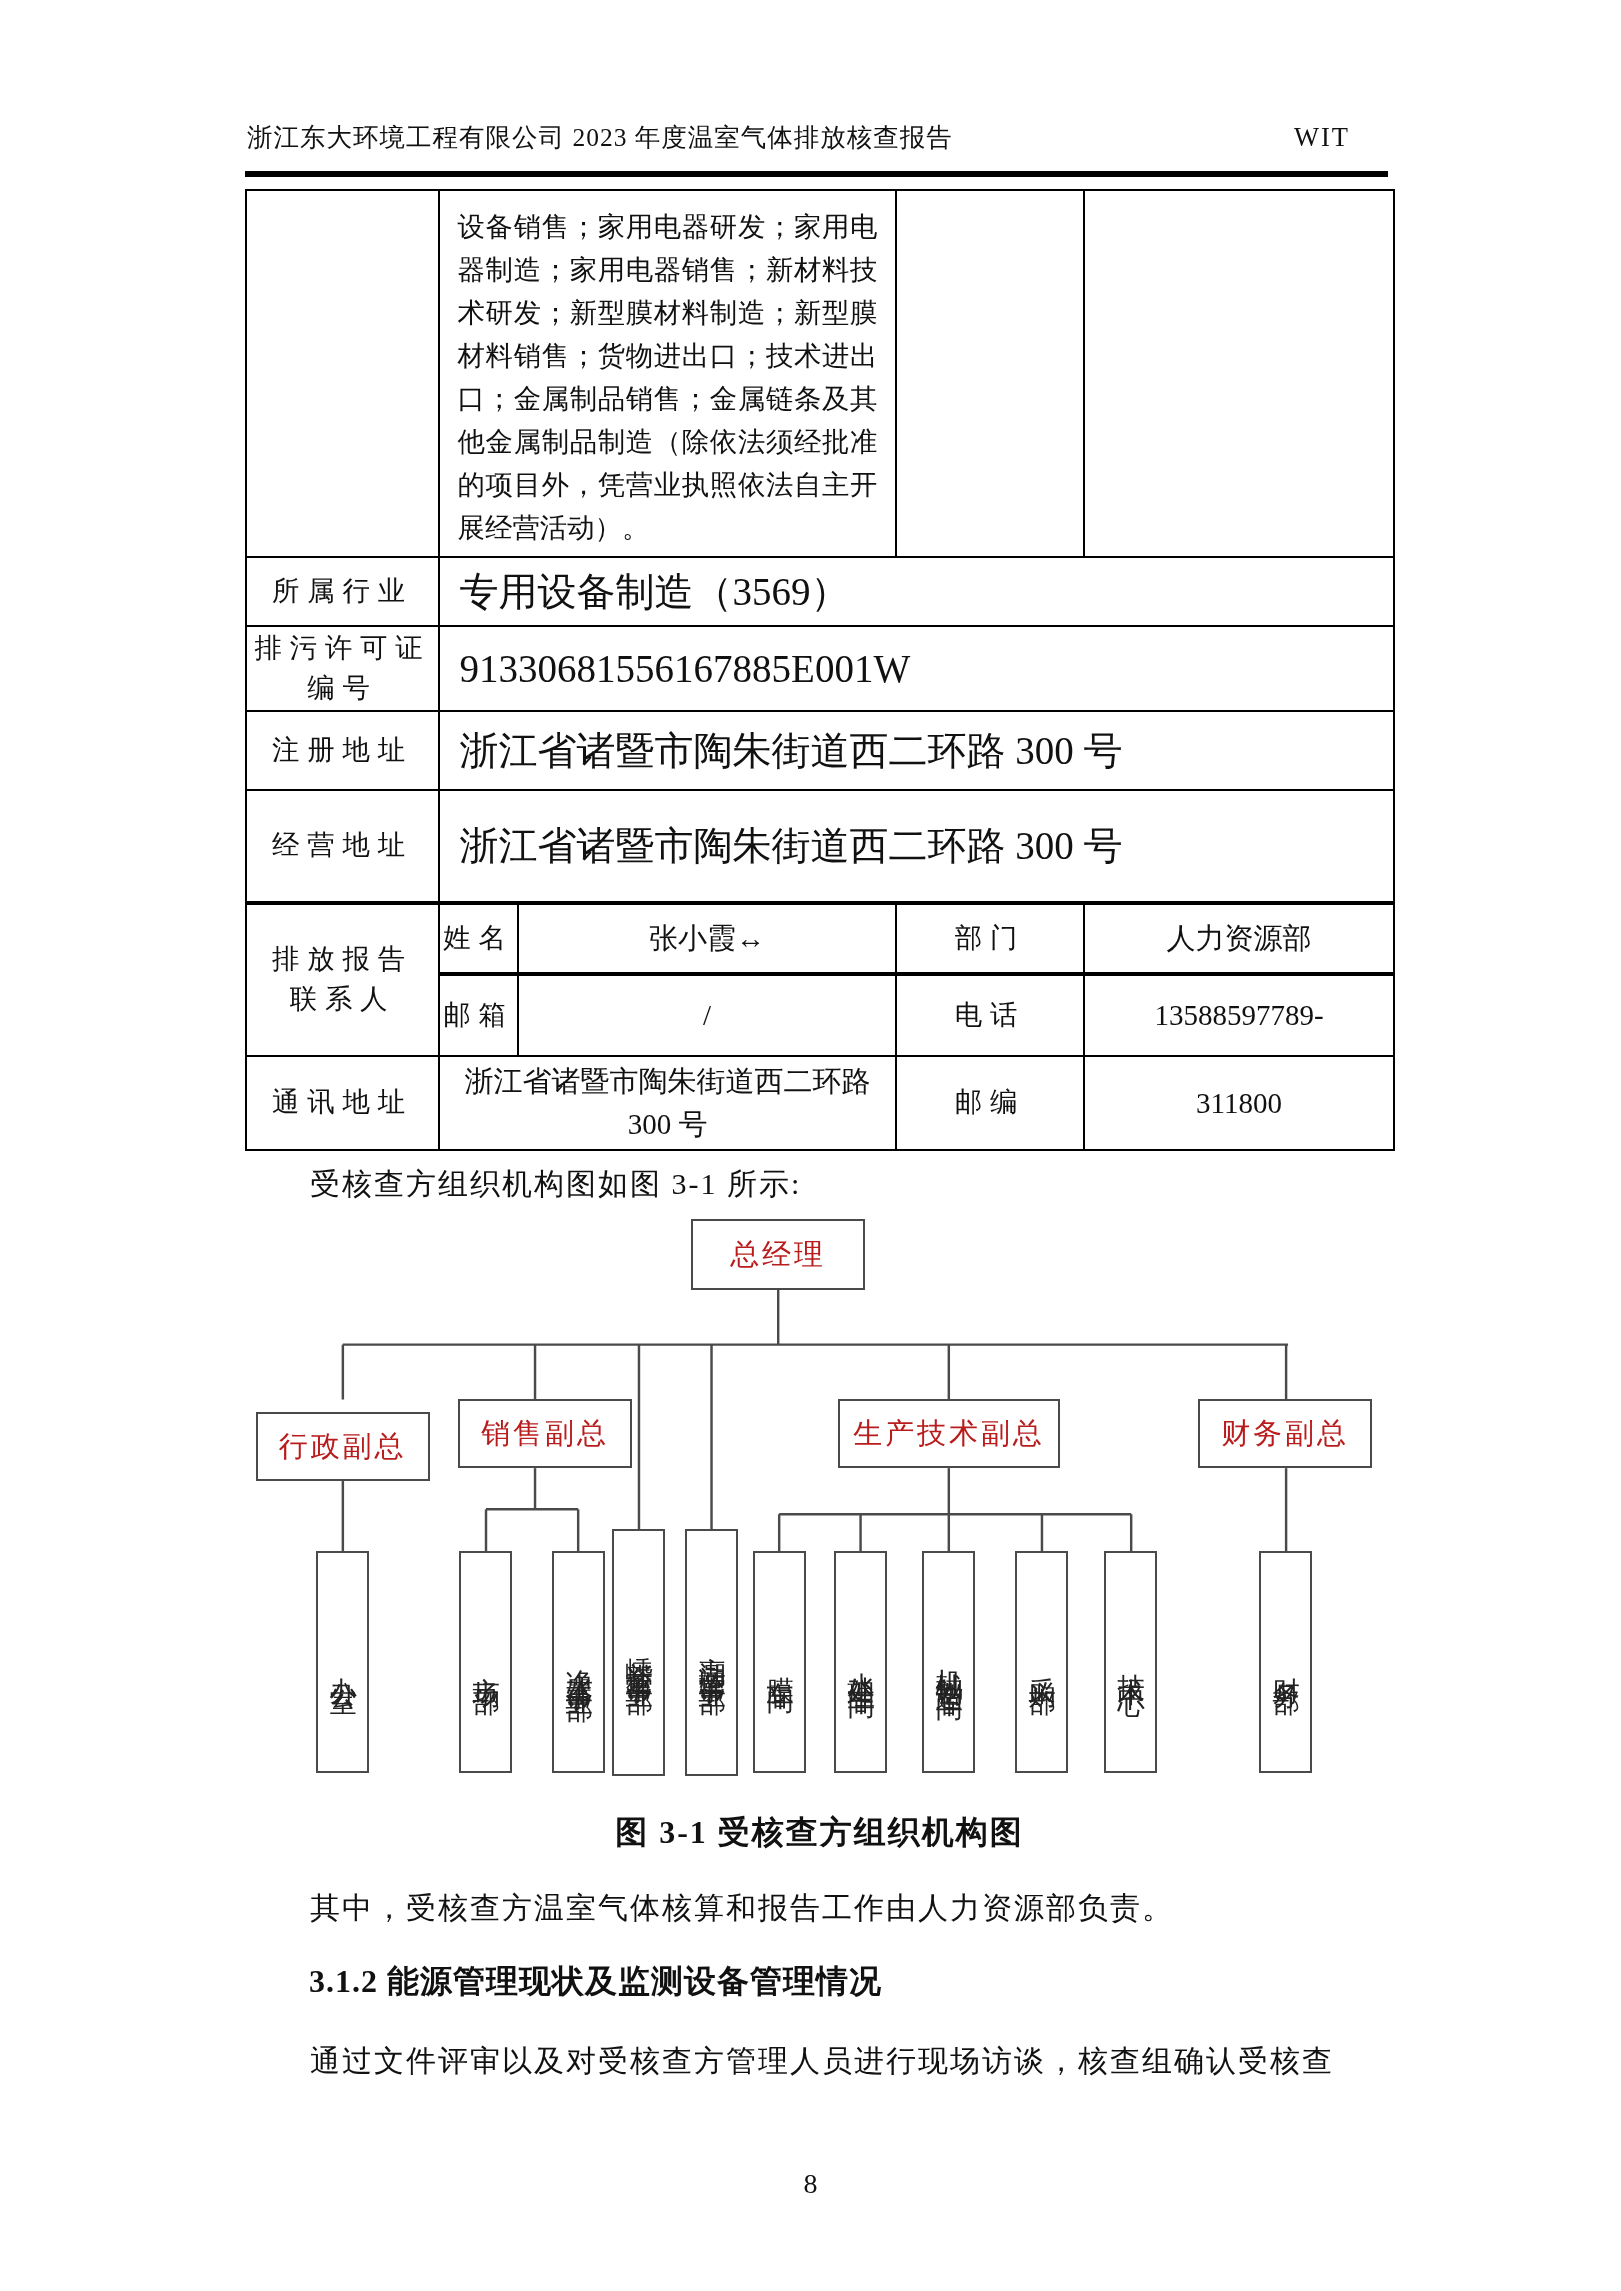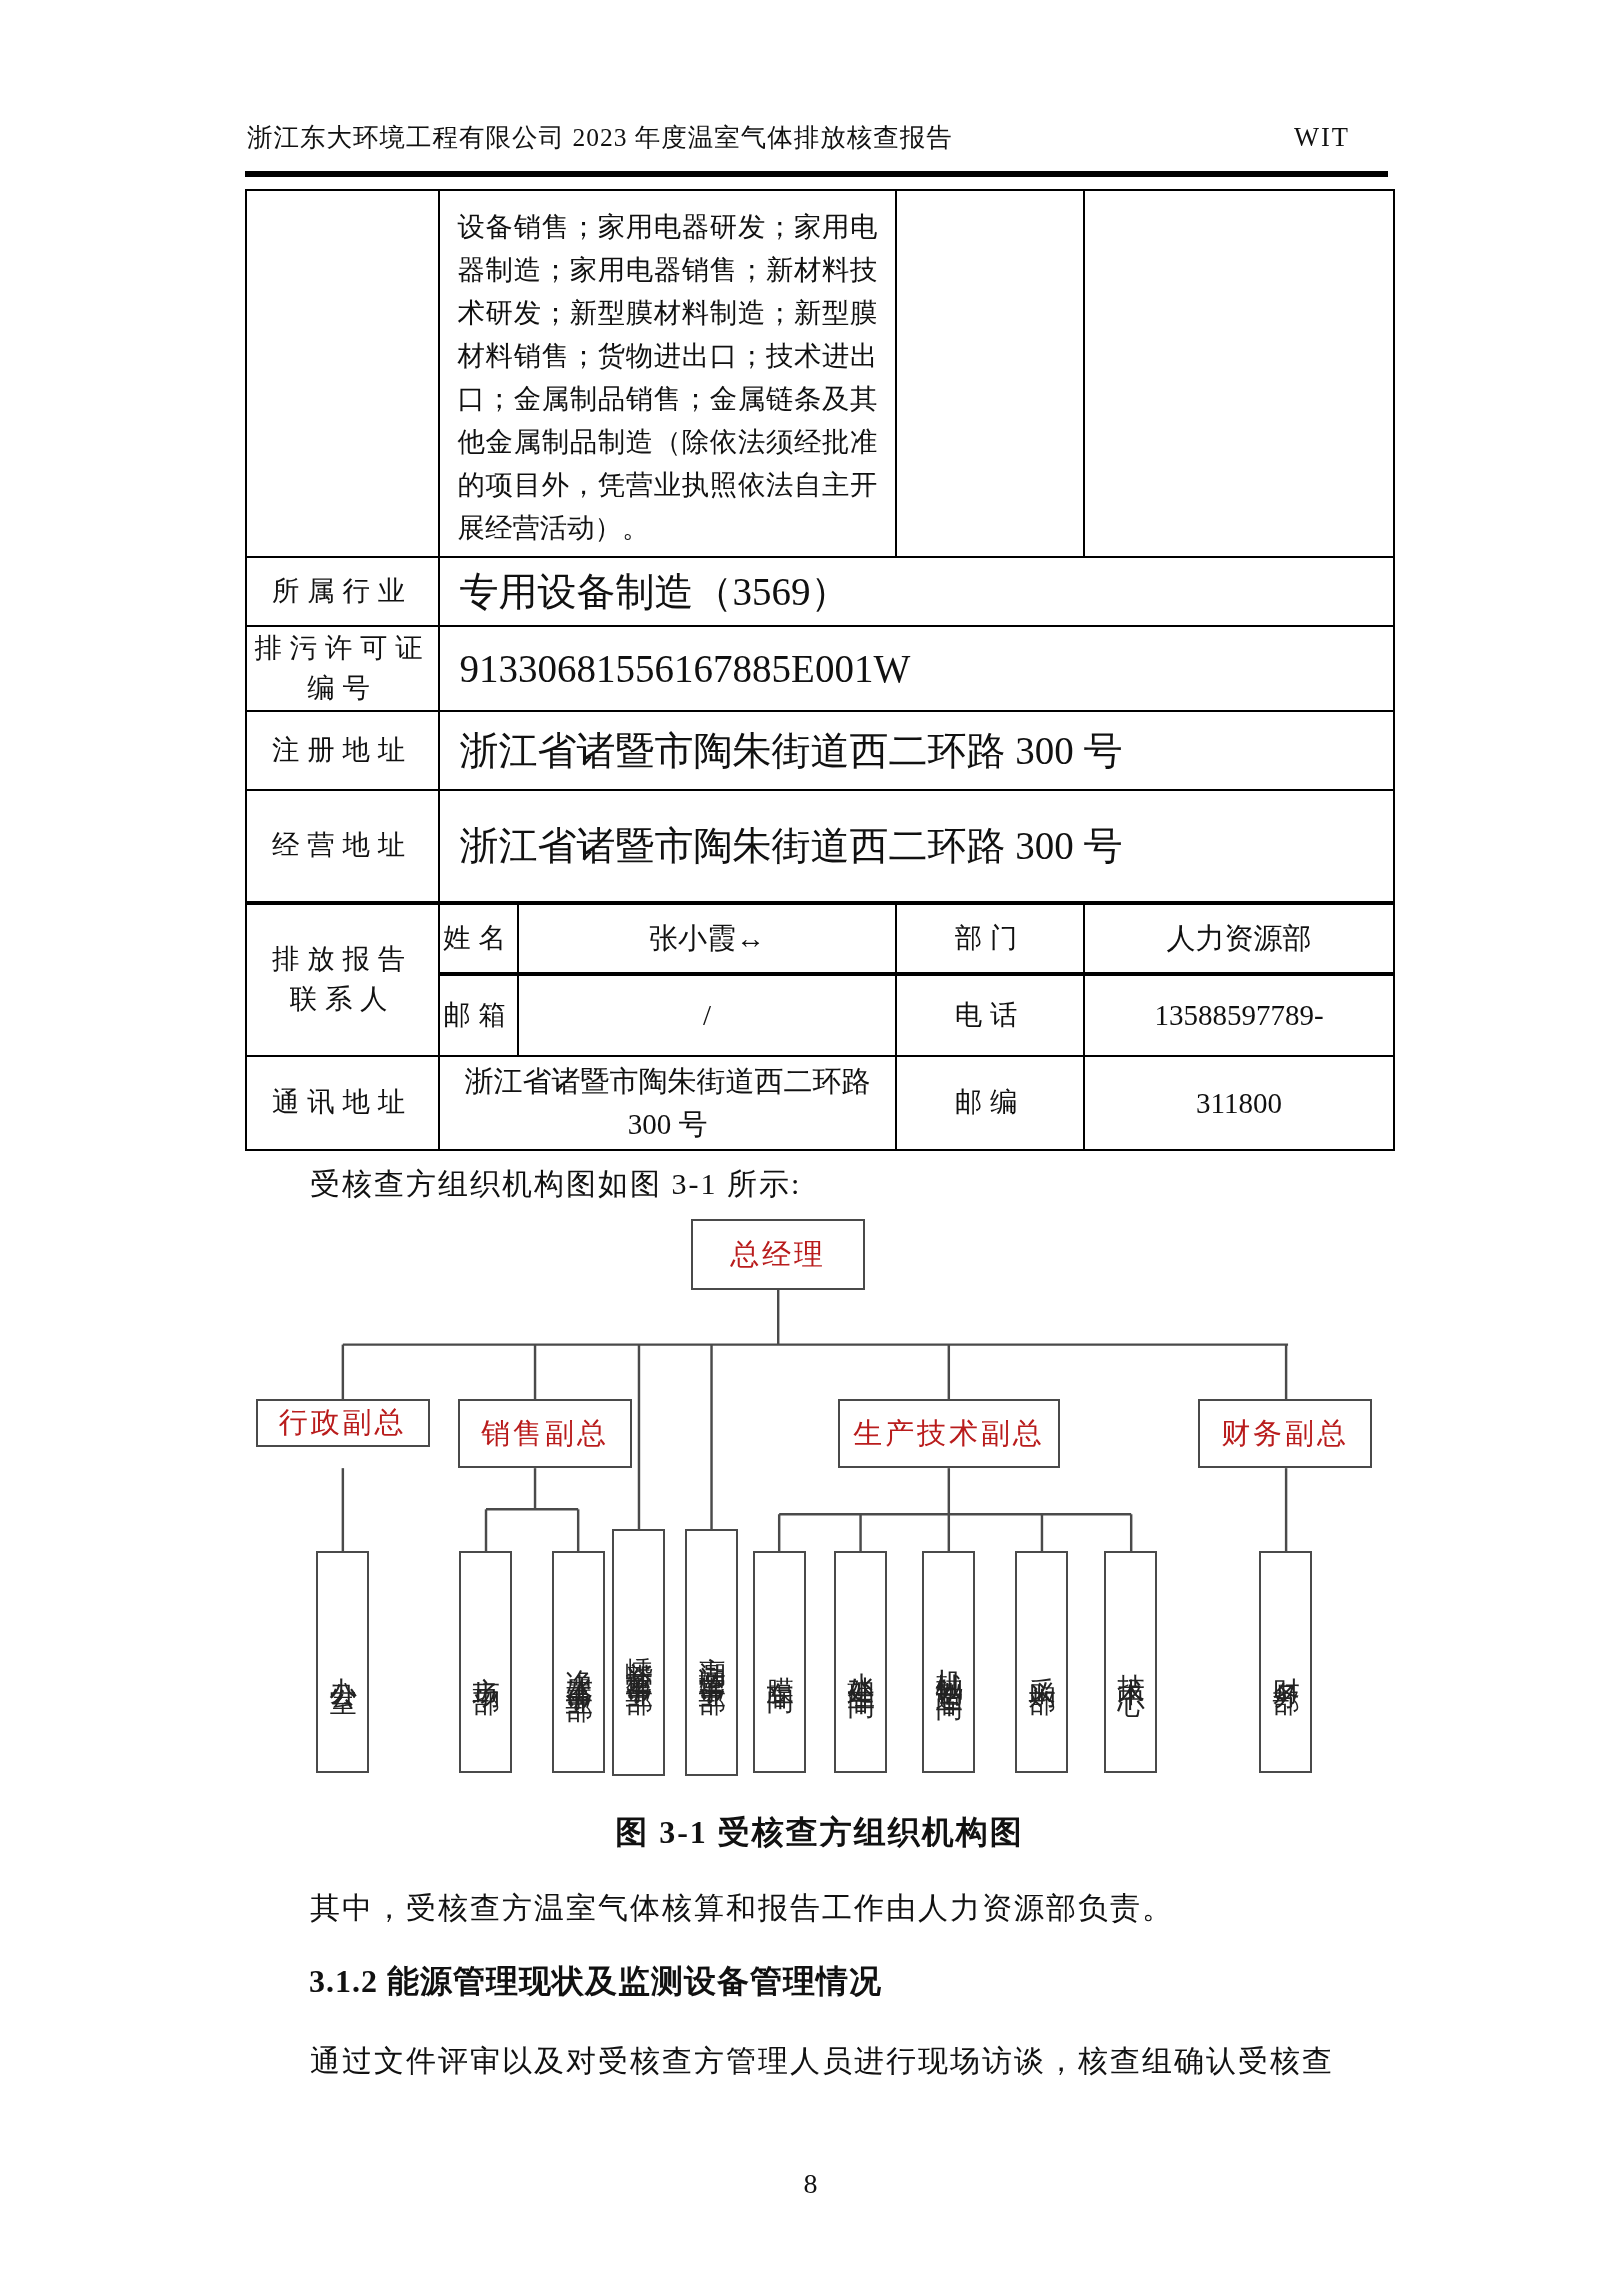--- a/index.html
+++ b/index.html
@@ -148,21 +148,21 @@
         <line x1="555" y1="301" x2="555" y2="342"></line>
         <line x1="638" y1="301" x2="638" y2="342"></line>
         <line x1="823" y1="301" x2="823" y2="342"></line>
         <line x1="914" y1="301" x2="914" y2="342"></line>
         <line x1="1072" y1="254" x2="1072" y2="342"></line>
       </g>
     </svg>
 
     <div class="hbox" style="left:456px; top:0;   width:174px; height:71px;">总经理</div>
 
-    <div class="hbox" style="left:20.6px;  top:180px; width:174px; height:48px;">行政副总</div>
+    <div class="hbox" style="left:20.6px;  top:193px; width:174px; height:69px;">行政副总</div>
     <div class="hbox" style="left:223px; top:180px; width:174px; height:69px;">销售副总</div>
     <div class="hbox" style="left:603px; top:180px; width:222px; height:69px;">生产技术副总</div>
     <div class="hbox" style="left:963px; top:180px; width:174px; height:69px;text-align:center;">财务副总</div>
 
     <div class="vbox" style="left:81px;   top:332px; width:53px; height:222px;">办公室</div>
     <div class="vbox" style="left:224px;  top:332px; width:53px; height:222px;">市场部</div>
     <div class="vbox" style="left:317px;  top:332px; width:53px; height:222px;">净水器事业部</div>
     <div class="vbox" style="left:377px;  top:310px; width:53px; height:247px;">嵊新运营事业部</div>
     <div class="vbox" style="left:450px;  top:310px; width:53px; height:247px;">高湖运营事业部</div>
     <div class="vbox" style="left:518px;  top:332px; width:53px; height:222px;">膜车间</div>

